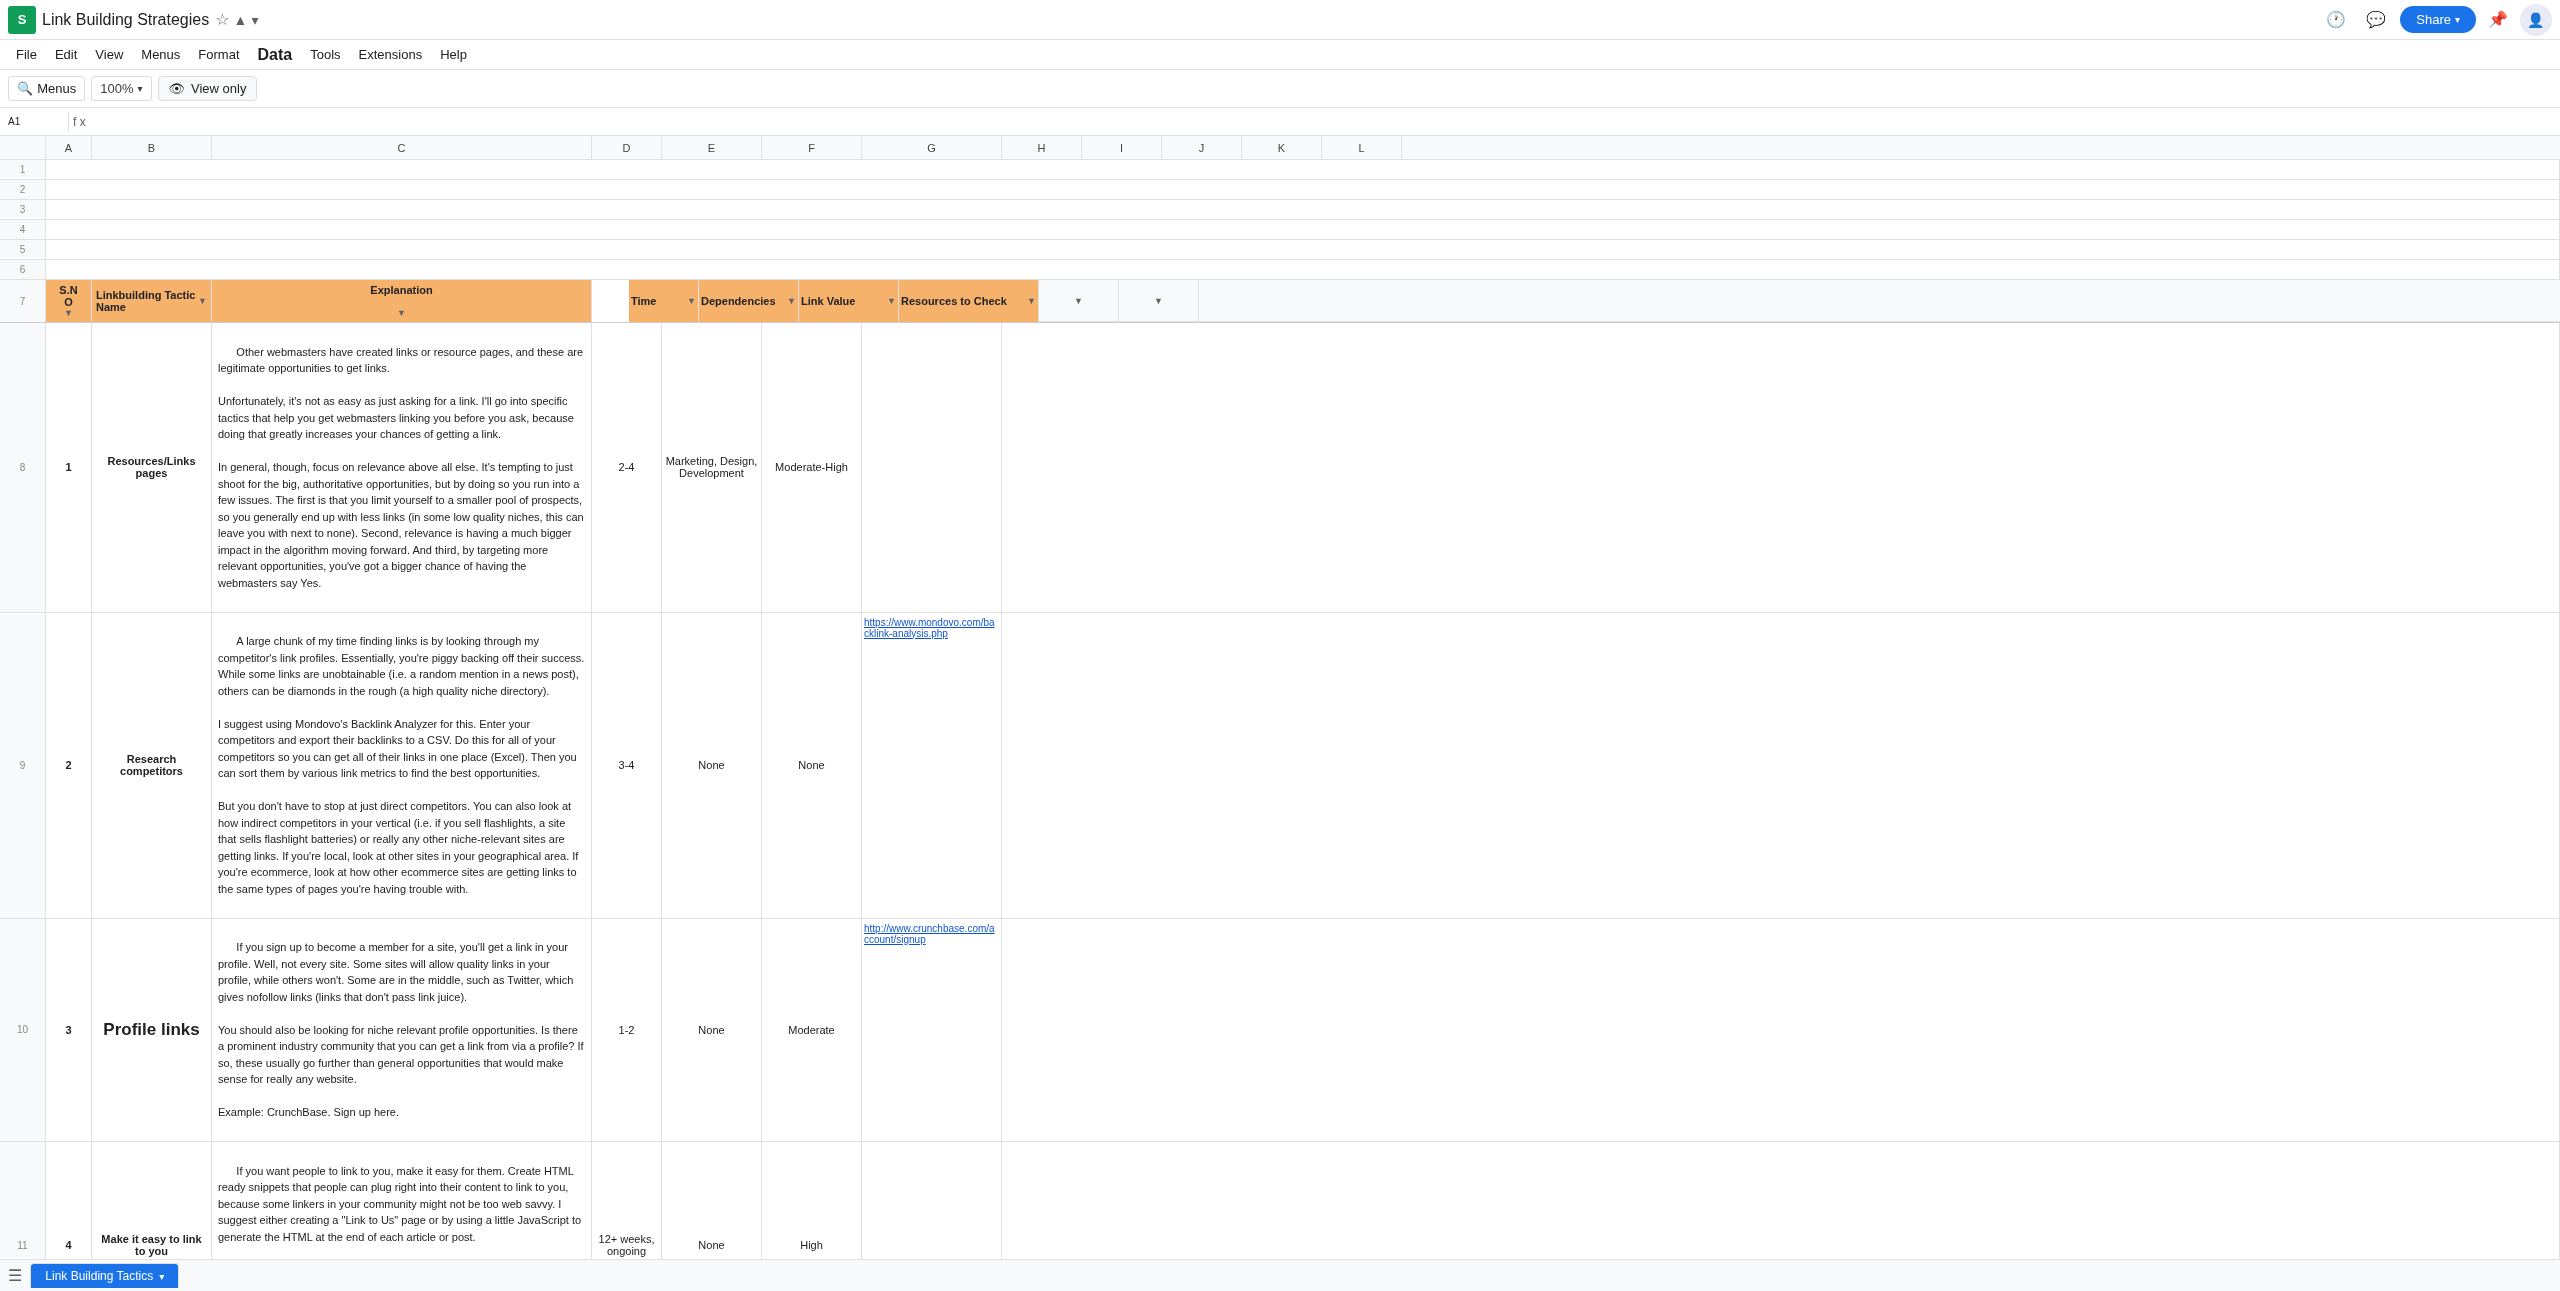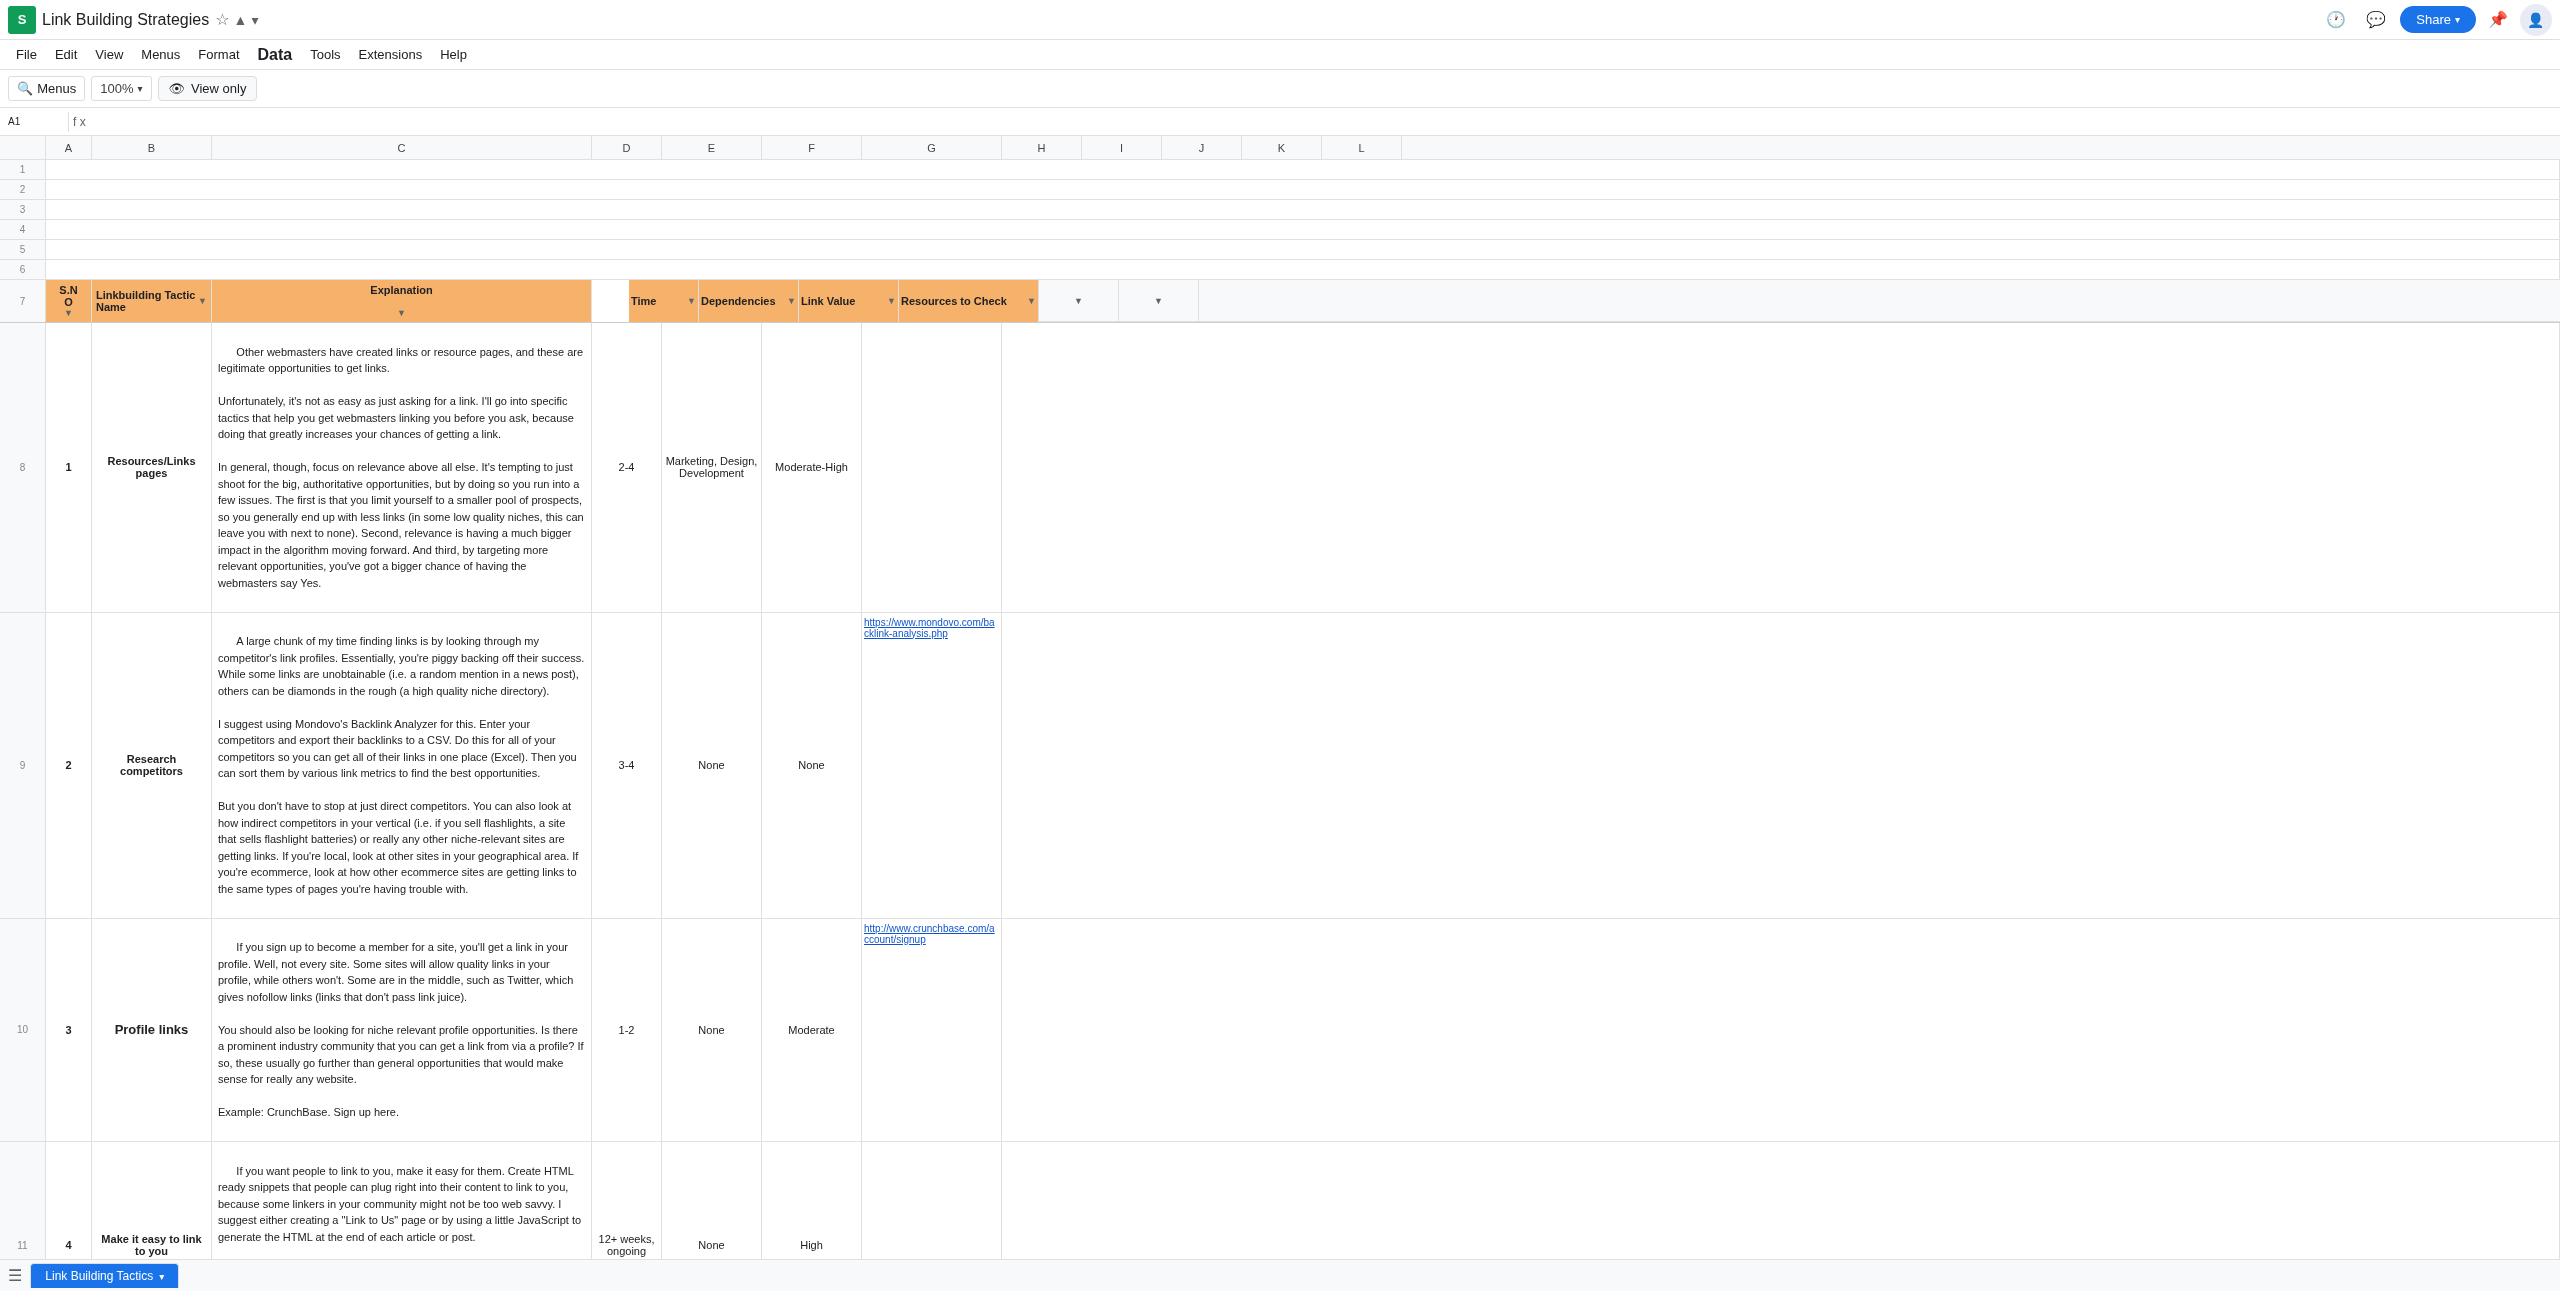--- a/index.html
+++ b/index.html
@@ -219,21 +219,21 @@
       <span>https://www.mondovo.com/backlink-analysis.php</span>
     </div>
     <div style="flex:1;border-right:1px solid #e0e0e0;"></div>
   </div>
 
   <div style="display:flex;border-bottom:1px solid #e0e0e0;">
     <div style="width:46px;min-width:46px;border-right:1px solid #e0e0e0;display:flex;align-items:center;justify-content:center;font-size:10px;color:#888;background:#f8f9fa;flex-shrink:0;">10</div>
     <div style="width:46px;min-width:46px;border-right:1px solid #e0e0e0;padding:4px 2px;font-size:11px;font-weight:bold;color:#202124;display:flex;align-items:center;justify-content:center;flex-shrink:0;">
       <span>3</span>
     </div>
-    <div style="width:120px;min-width:120px;border-right:1px solid #e0e0e0;padding:19px 4px;font-size:13px;font-weight:bold;color:#202124;display:flex;align-items:center;justify-content:center;text-align:center;flex-shrink:0;">
+    <div style="width:120px;min-width:120px;border-right:1px solid #e0e0e0;padding:19px 4px;font-size:17px;font-weight:bold;color:#202124;display:flex;align-items:center;justify-content:center;text-align:center;flex-shrink:0;">
       <span>Profile links</span>
     </div>
     <div style="width:380px;min-width:380px;border-right:1px solid #e0e0e0;padding:4px 6px;font-size:11px;color:#202124;flex-shrink:0;white-space:pre-wrap;line-height:1.5;word-wrap:break-word;overflow-wrap:break-word;overflow:hidden;">
       <span>If you sign up to become a member for a site, you'll get a link in your profile. Well, not every site. Some sites will allow quality links in your profile, while others won't. Some are in the middle, such as Twitter, which gives nofollow links (links that don't pass link juice).
 
 You should also be looking for niche relevant profile opportunities. Is there a prominent industry community that you can get a link from via a profile? If so, these usually go further than general opportunities that would make sense for really any website.
 
 Example: CrunchBase. Sign up here.</span>
     </div>
     <div style="width:70px;min-width:70px;border-right:1px solid #e0e0e0;padding:4px 2px;font-size:11px;color:#202124;display:flex;align-items:center;justify-content:center;flex-shrink:0;">

